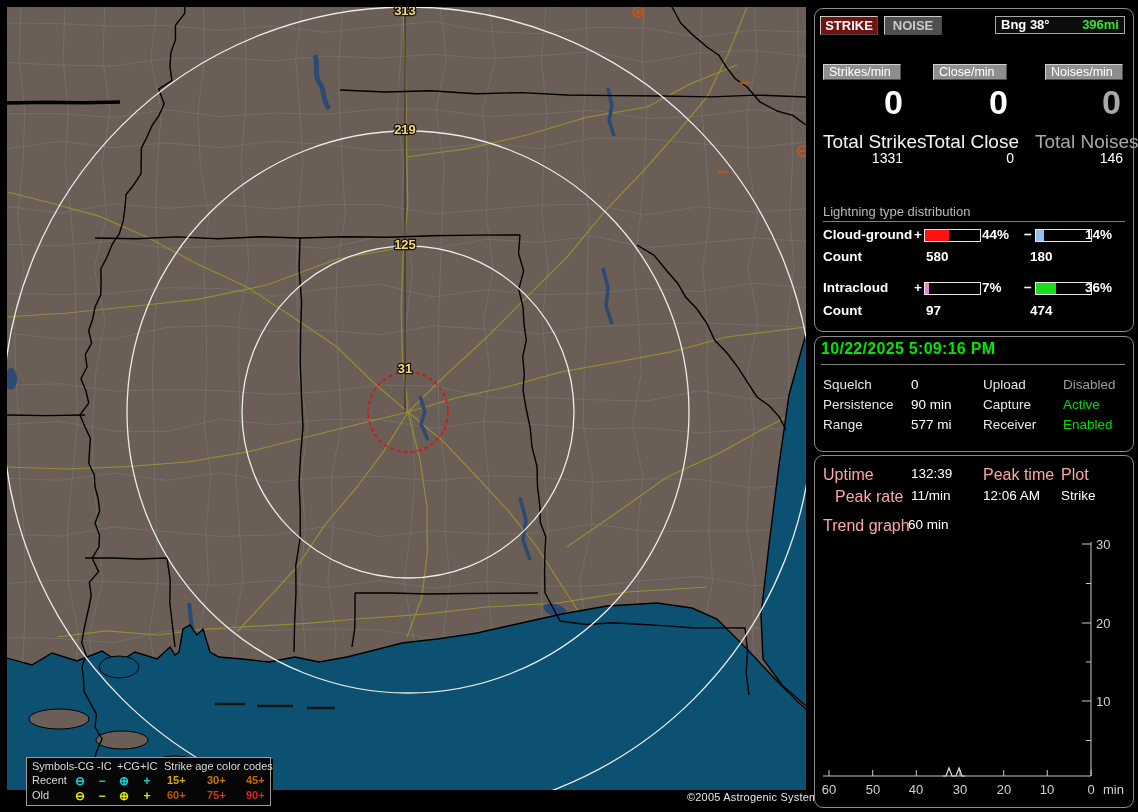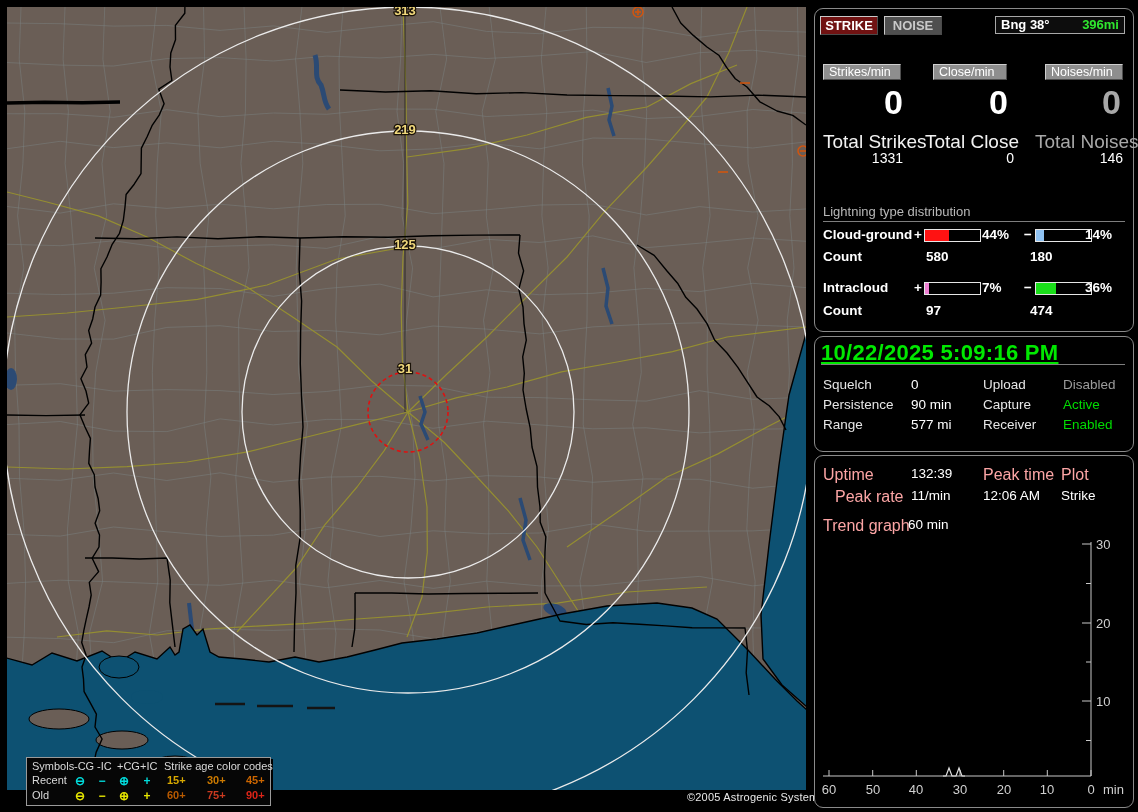--- a/index.html
+++ b/index.html
@@ -41,21 +41,21 @@
   .dimtxt{color:#a8a8a8 !important;}
   .tlabel{font-size:19px;color:#f2f2f2;text-align:center;}
   .tvalue{font-size:14px;color:#fff;text-align:right;}
   .dist-h{font-size:13px;color:#b8b8b8;}
   .hline{height:1px;background:#7e7e7e;}
   .dlabel{font-size:13.5px;font-weight:bold;color:#fff;}
   .dsign{font-size:13.5px;font-weight:bold;color:#fff;}
   .bar{width:55px;height:11px;background:#000;border:1px solid #e6e6e6;}
   .bar .fill{position:absolute;left:0;top:0;height:100%;}
   .dpct{font-size:13.5px;font-weight:bold;color:#fff;}
-  .clock{font-size:22px;font-weight:bold;color:#00e800;letter-spacing:.3px;text-decoration:underline;}
+  .clock{font-size:16px;font-weight:bold;color:#00e800;letter-spacing:.3px;}
   .srow{font-size:13.5px;color:#e6e6e6;}
   .sval{font-size:13.5px;color:#fff;}
   .green{color:#00dd00 !important;}
   .gray{color:#9c9c9c !important;}
   .ilabel{font-size:16px;color:#fca5a5;}
   #graph{position:absolute;left:0;top:0;width:318px;height:351px;}
   text{font-family:"Liberation Sans",sans-serif;}
 </style>
 </head>
 <body>

